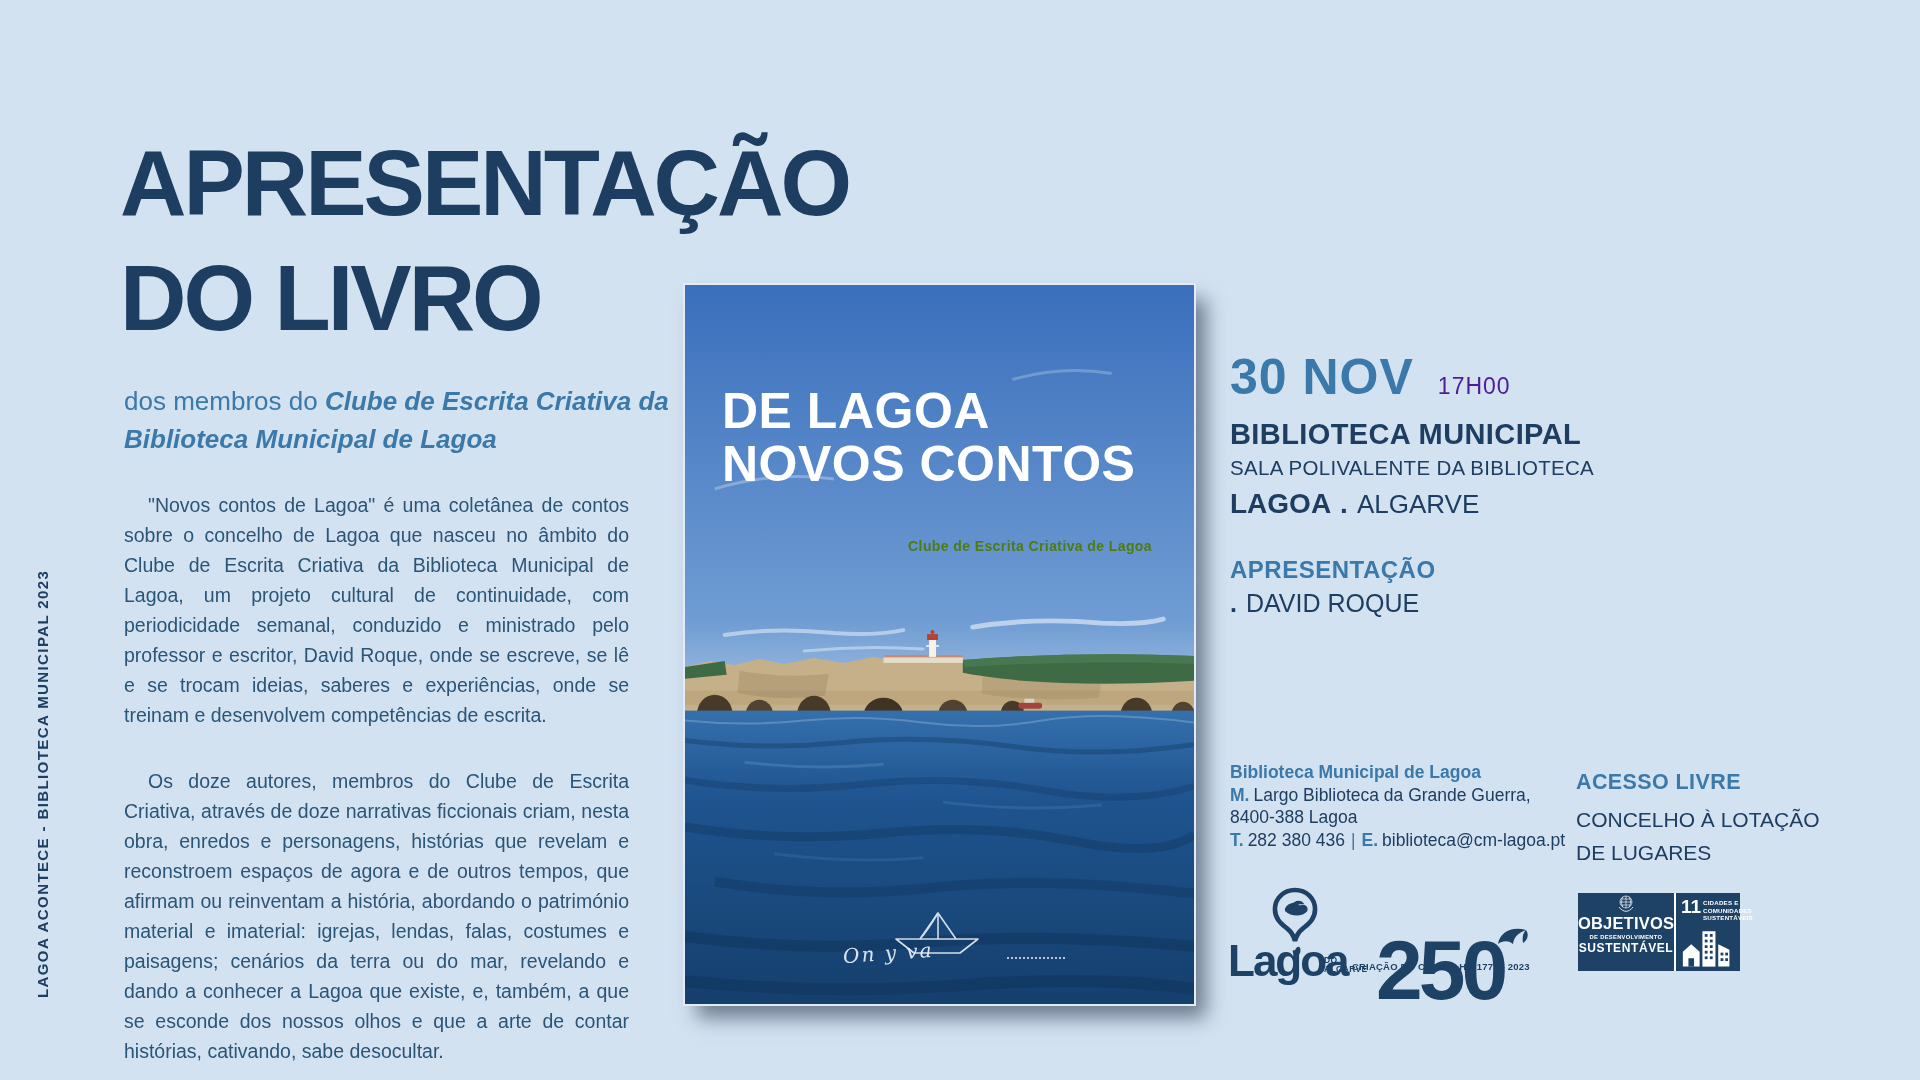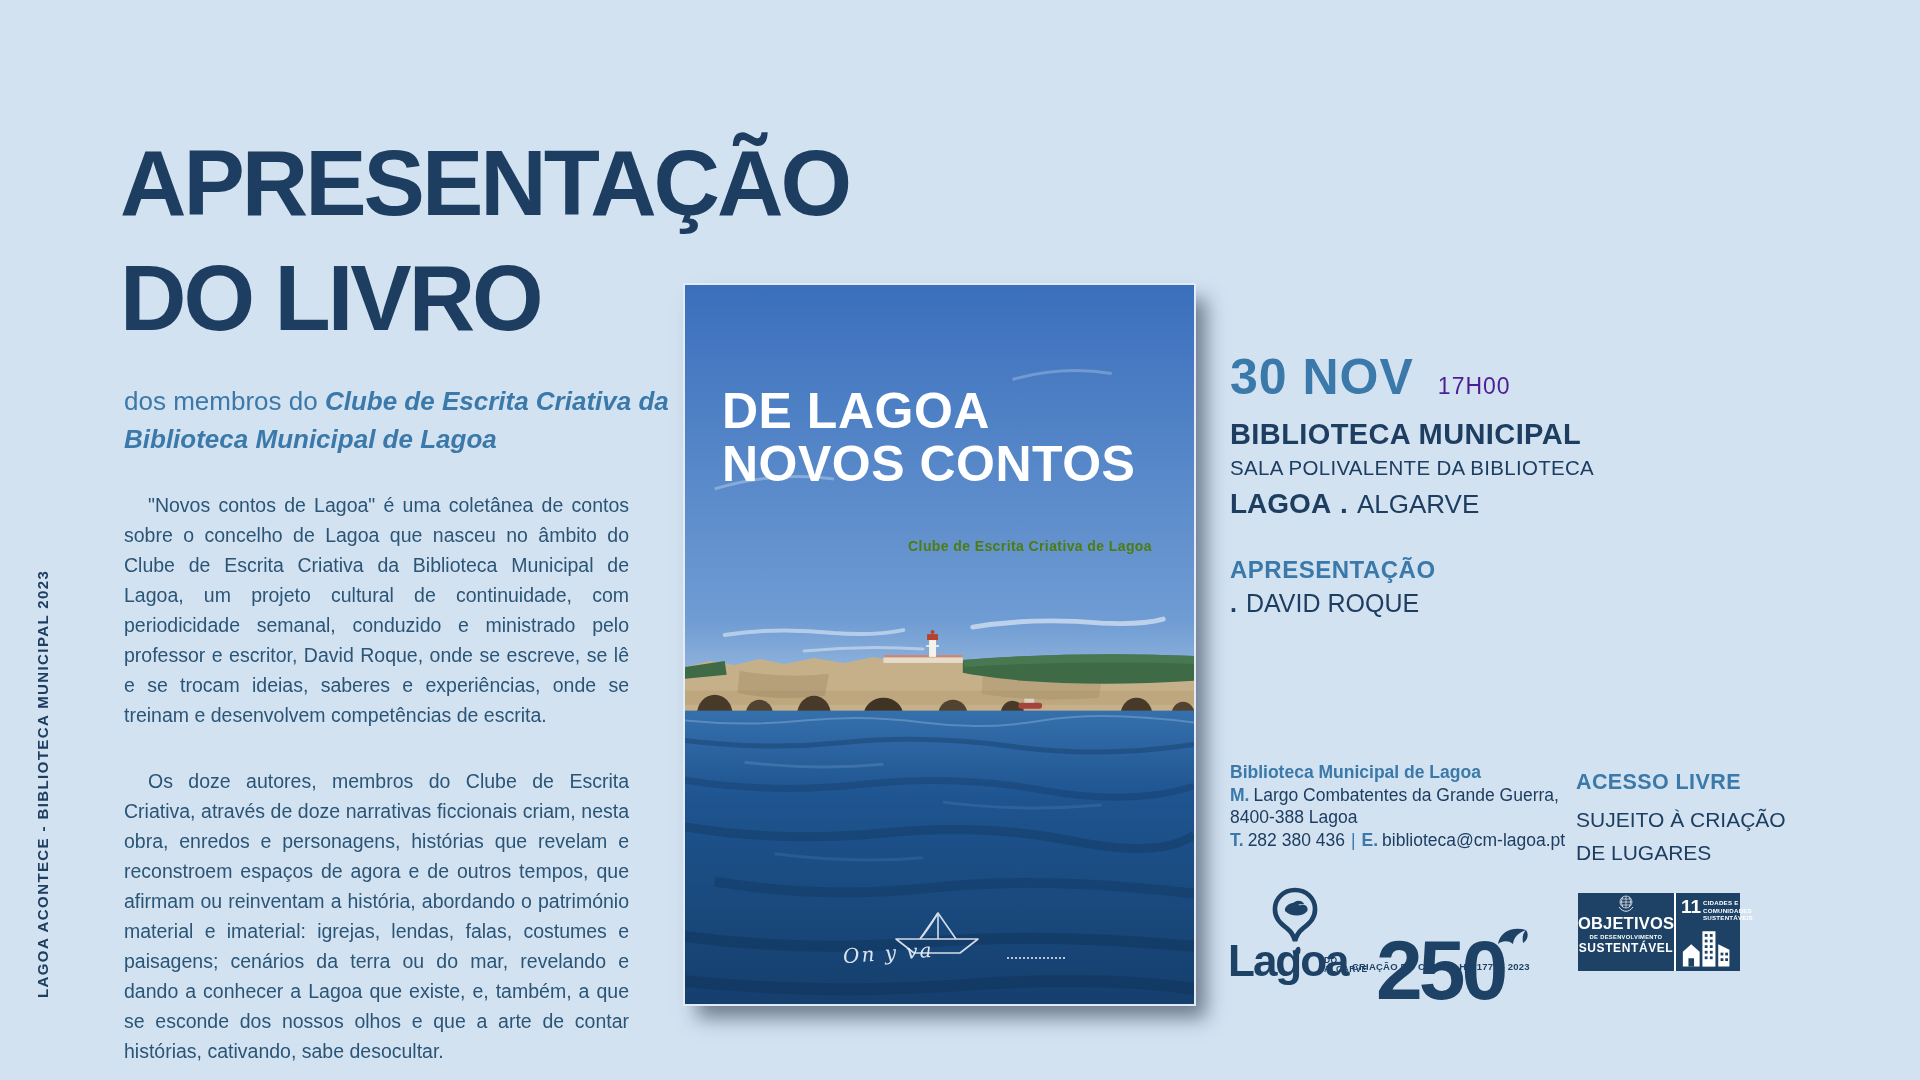--- a/index.html
+++ b/index.html
@@ -204,31 +204,31 @@
     <span class="city-name">LAGOA</span><span class="city-dot">.</span><span class="region-name">ALGARVE</span>
   </div>
   <div class="pres-label">APRESENTAÇÃO</div>
   <div class="presenter">
     <span class="bullet">.</span><span>DAVID ROQUE</span>
   </div>
 
   <div class="contact">
     <div class="c-name">Biblioteca Municipal de Lagoa</div>
     <div>
-      <span class="lbl">M.</span><span>Largo Combatentes da Grande Guerra,</span>
+      <span class="lbl">M.</span><span>Largo Biblioteca da Grande Guerra,</span>
     </div>
     <div>8400-388 Lagoa</div>
     <div>
       <span class="lbl">T.</span><span>282 380 436</span><span class="pipe">|</span><span class="lbl">E.</span><span>biblioteca@cm-lagoa.pt</span>
     </div>
   </div>
 
   <div class="access">
     <div class="a-title">ACESSO LIVRE</div>
-    <div class="a-line">SUJEITO À CRIAÇÃO</div>
+    <div class="a-line">CONCELHO À LOTAÇÃO</div>
     <div class="a-line">DE LUGARES</div>
   </div>
 
   <div class="lagoa-logo">
     <svg class="lagoa-drop" width="54" height="80" viewBox="0 0 70 100" aria-hidden="true">
       <path d="M35,6 C50,6 61,17 61,31 C61,44 52,50 45,56 C40,60 37,64 35,72 C33,64 30,60 25,56 C18,50 9,44 9,31 C9,17 20,6 35,6 Z" fill="none" stroke="#1d4266" stroke-width="6"></path>
       <path d="M22,30 C26,22 36,20 41,26 C47,23 53,27 51,33 C45,41 30,41 22,33 Z" fill="#1d4266"></path>
       <path d="M30,26 C34,18 44,18 47,24 C42,24 36,25 30,26 Z" fill="#1d4266"></path>
       <path d="M35,84 C38,77 43,79 42,85 A5,5 0 1,1 32,85 C32,84 33,84 35,84 Z" fill="#1d4266"></path>
     </svg>

